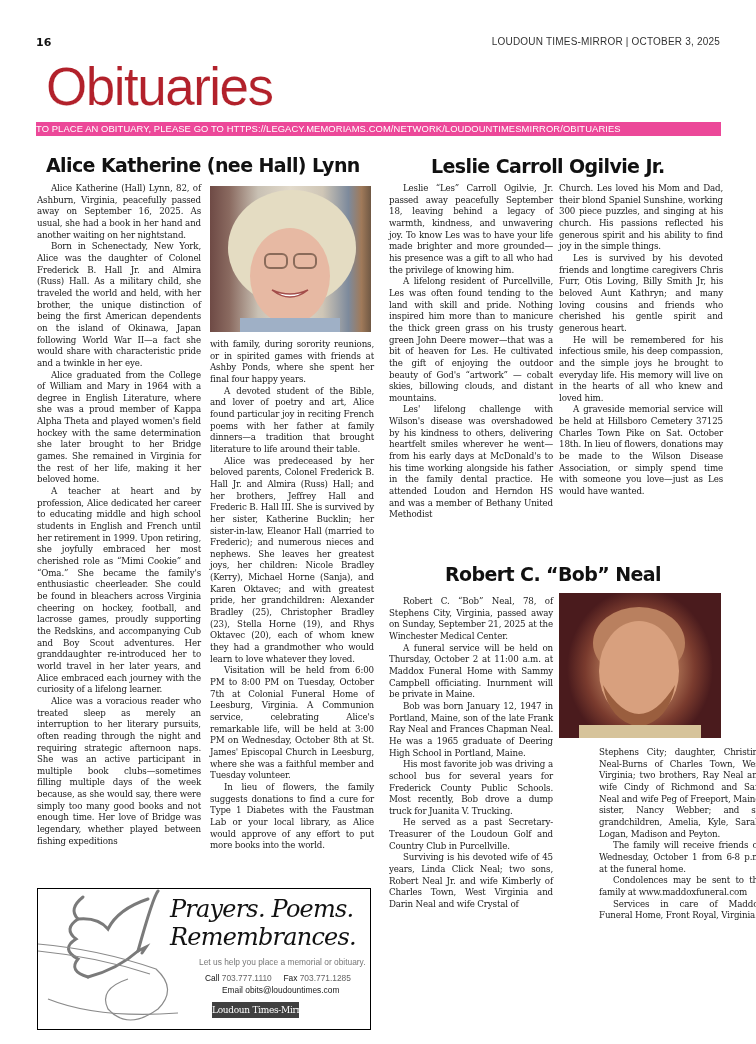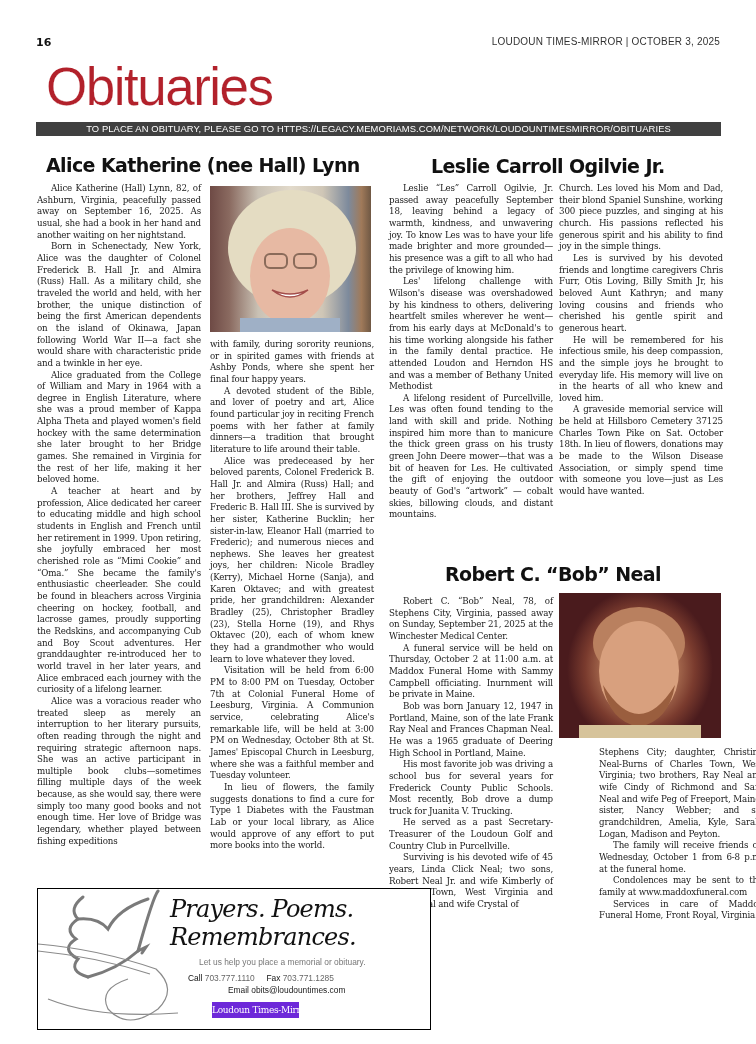--- a/index.html
+++ b/index.html
@@ -3,46 +3,46 @@
 <meta charset="utf-8">
 <style>
   * { box-sizing: border-box; margin: 0; padding: 0; }
   html, body { width: 756px; height: 1044px; background: #ffffff; overflow: hidden; }
   body { position: relative; font-family: "DejaVu Serif", serif; color: #1a1a1a; }
 
   .folio { position: absolute; top: 36px; left: 36px; font-family: "DejaVu Sans", sans-serif; font-weight: bold; font-size: 11px; color: #111; text-align: center; }
   .running-head { position: absolute; top: 36px; right: 36px; font-family: "Liberation Sans", sans-serif; font-size: 10px; color: #333; letter-spacing: 0.2px; }
 
   .section-title { position: absolute; top: 60px; left: 46px; font-family: "Liberation Sans", sans-serif; font-size: 53px; font-weight: normal; color: #b2212b; letter-spacing: -1.5px; line-height: 1; -webkit-text-stroke: 0.2px #ffffff; font-weight: 100; }
-  .banner { position: absolute; top: 122px; left: 36px; width: 685px; height: 14px; background: #404040; color: #fff; font-family: "Liberation Sans", sans-serif; font-size: 9.4px; line-height: 14px; text-align: center; letter-spacing: 0.1px; white-space: nowrap; overflow: hidden; }
+  .banner { position: absolute; top: 122px; left: 36px; width: 685px; height: 14px; background: #ec4899; color: #fff; font-family: "Liberation Sans", sans-serif; font-size: 9.4px; line-height: 14px; text-align: left; letter-spacing: 0.1px; white-space: nowrap; overflow: hidden; }
 
   .headline { position: absolute; font-family: "DejaVu Sans", sans-serif; font-weight: bold; color: #111; font-size: 19px; letter-spacing: -0.6px; white-space: nowrap; }
   .h-alice { top: 154px; left: 46px; }
   .h-leslie { top: 155px; left: 431px; }
   .h-bob { top: 563px; left: 445px; }
 
   .col { position: absolute; font-size: 8.7px; line-height: 11.65px; text-align: justify; hyphens: manual; letter-spacing: -0.15px; }
   .col p { text-indent: 14px; }
   .col p.cont { text-indent: 0; }
 
   .photo { position: absolute; overflow: hidden; }
   .photo-alice { top: 186px; left: 210px; width: 161px; height: 146px; background: linear-gradient(90deg, #6e4a45 0%, #8a6a60 12%, #c9c1b4 30%, #e2dacb 50%, #cfc6b6 70%, #7d8a9c 86%, #a07a5a 94%, #6f5844 100%); }
   .photo-bob { top: 593px; left: 559px; width: 162px; height: 145px; background: radial-gradient(ellipse 45% 55% at 50% 52%, #c98d6a 0%, #b07556 45%, #7a3b2e 75%, #4a1b1d 100%); }
 
-  .ad { position: absolute; top: 888px; left: 37px; width: 394px; height: 142px; border: 1.5px solid #000; background: #fff; overflow: hidden; }
+  .ad { position: absolute; top: 888px; left: 37px; width: 334px; height: 142px; border: 1.5px solid #000; background: #fff; overflow: hidden; }
   .ad .dove { position: absolute; left: 0; top: 0; width: 140px; height: 142px; }
   .ad .ad-line1, .ad .ad-line2 { position: absolute; left: 132px; font-family: "DejaVu Serif", serif; font-style: italic; font-size: 24px; color: #111; letter-spacing: -0.8px; white-space: nowrap; }
   .ad .ad-line1 { top: 6px; }
   .ad .ad-line2 { top: 34px; }
   .ad .ad-sub { position: absolute; top: 68px; left: 133px; font-family: "Liberation Sans", sans-serif; font-size: 8.4px; color: #777; white-space: nowrap; padding-left: 28px; }
-  .ad .ad-contact { position: absolute; top: 84px; left: 150px; font-family: "Liberation Sans", sans-serif; font-size: 8.4px; color: #222; white-space: nowrap; }
+  .ad .ad-contact { position: absolute; top: 84px; left: 167px; font-family: "Liberation Sans", sans-serif; font-size: 8.4px; color: #222; white-space: nowrap; }
   .ad .ad-contact .lbl { color: #111; }
   .ad .ad-contact .num { color: #666; }
-  .ad .ad-email { position: absolute; top: 96px; left: 154px; font-family: "Liberation Sans", sans-serif; font-size: 8.4px; color: #222; white-space: nowrap; padding-left: 36px; }
-  .ad .ad-logo { position: absolute; top: 113px; left: 174px; width: 87px; height: 16px; background: #6d28d9; color: #fff; font-family: "DejaVu Serif", serif; font-size: 9px; line-height: 16px; text-align: center; white-space: nowrap; letter-spacing: -0.3px; }
+  .ad .ad-email { position: absolute; top: 96px; left: 148px; font-family: "Liberation Sans", sans-serif; font-size: 8.4px; color: #222; white-space: nowrap; padding-left: 36px; }
+  .ad .ad-logo { position: absolute; top: 113px; left: 174px; width: 87px; height: 16px; background: #404040; color: #fff; font-family: "DejaVu Serif", serif; font-size: 9px; line-height: 16px; text-align: center; white-space: nowrap; letter-spacing: -0.3px; }
 </style>
 </head>
 <body>
 
 <div class="folio">16</div>
 <div class="running-head">LOUDOUN TIMES-MIRROR |  OCTOBER 3, 2025</div>
 <div class="section-title">Obituaries</div>
 <div class="banner">TO PLACE AN OBITUARY, PLEASE GO TO HTTPS://LEGACY.MEMORIAMS.COM/NETWORK/LOUDOUNTIMESMIRROR/OBITUARIES</div>
 
 <h2 class="headline h-alice">Alice Katherine (nee Hall) Lynn</h2>
@@ -67,22 +67,22 @@
   <p class="cont">with family, during sorority reunions, or in spirited games with friends at Ashby Ponds, where she spent her final four happy years.</p>
   <p>A devoted student of the Bible, and lover of poetry and art, Alice found particular joy in reciting French poems with her father at family dinners—a tradition that brought literature to life around their table.</p>
   <p>Alice was predeceased by her beloved parents, Colonel Frederick B. Hall Jr. and Almira (Russ) Hall; and her brothers, Jeffrey Hall and Frederic B. Hall III. She is survived by her sister, Katherine Bucklin; her sister-in-law, Eleanor Hall (married to Frederic); and numerous nieces and nephews. She leaves her greatest joys, her children: Nicole Bradley (Kerry), Michael Horne (Sanja), and Karen Oktavec; and with greatest pride, her grandchildren: Alexander Bradley (25), Christopher Bradley (23), Stella Horne (19), and Rhys Oktavec (20), each of whom knew they had a grandmother who would learn to love whatever they loved.</p>
   <p>Visitation will be held from 6:00 PM to 8:00 PM on Tuesday, October 7th at Colonial Funeral Home of Leesburg, Virginia. A Communion service, celebrating Alice's remarkable life, will be held at 3:00 PM on Wednesday, October 8th at St. James' Episcopal Church in Leesburg, where she was a faithful member and Tuesday volunteer.</p>
   <p>In lieu of flowers, the family suggests donations to find a cure for Type 1 Diabetes with the Faustman Lab or your local library, as Alice would approve of any effort to put more books into the world.</p>
 </div>
 
 <h2 class="headline h-leslie">Leslie Carroll Ogilvie Jr.</h2>
 <div class="col" style="top:183px; left:389px; width:164px;">
   <p>Leslie “Les” Carroll Ogilvie, Jr. passed away peacefully September 18, leaving behind a legacy of warmth, kindness, and unwavering joy. To know Les was to have your life made brighter and more grounded—his presence was a gift to all who had the privilege of knowing him.</p>
+  <p>A lifelong resident of Purcellville, Les was often found tending to the land with skill and pride. Nothing inspired him more than to manicure the thick green grass on his trusty green John Deere mower—that was a bit of heaven for Les. He cultivated the gift of enjoying the outdoor beauty of God's “artwork” — cobalt skies, billowing clouds, and distant mountains.</p>
   <p>Les' lifelong challenge with Wilson's disease was overshadowed by his kindness to others, delivering heartfelt smiles wherever he went—from his early days at McDonald's to his time working alongside his father in the family dental practice. He attended Loudon and Herndon HS and was a member of Bethany United Methodist</p>
-  <p>A lifelong resident of Purcellville, Les was often found tending to the land with skill and pride. Nothing inspired him more than to manicure the thick green grass on his trusty green John Deere mower—that was a bit of heaven for Les. He cultivated the gift of enjoying the outdoor beauty of God's “artwork” — cobalt skies, billowing clouds, and distant mountains.</p>
 </div>
 <div class="col" style="top:183px; left:559px; width:164px;">
   <p class="cont">Church. Les loved his Mom and Dad, their blond Spaniel Sunshine, working 300 piece puzzles, and singing at his church. His passions reflected his generous spirit and his ability to find joy in the simple things.</p>
   <p>Les is survived by his devoted friends and longtime caregivers Chris Furr, Otis Loving, Billy Smith Jr, his beloved Aunt Kathryn; and many loving cousins and friends who cherished his gentle spirit and generous heart.</p>
   <p>He will be remembered for his infectious smile, his deep compassion, and the simple joys he brought to everyday life. His memory will live on in the hearts of all who knew and loved him.</p>
   <p>A graveside memorial service will be held at Hillsboro Cemetery 37125 Charles Town Pike on Sat. October 18th. In lieu of flowers, donations may be made to the Wilson Disease Association, or simply spend time with someone you love—just as Les would have wanted.</p>
 </div>
 
 <h2 class="headline h-bob">Robert C. “Bob” Neal</h2>
 <div class="col" style="top:596px; left:389px; width:164px;">

